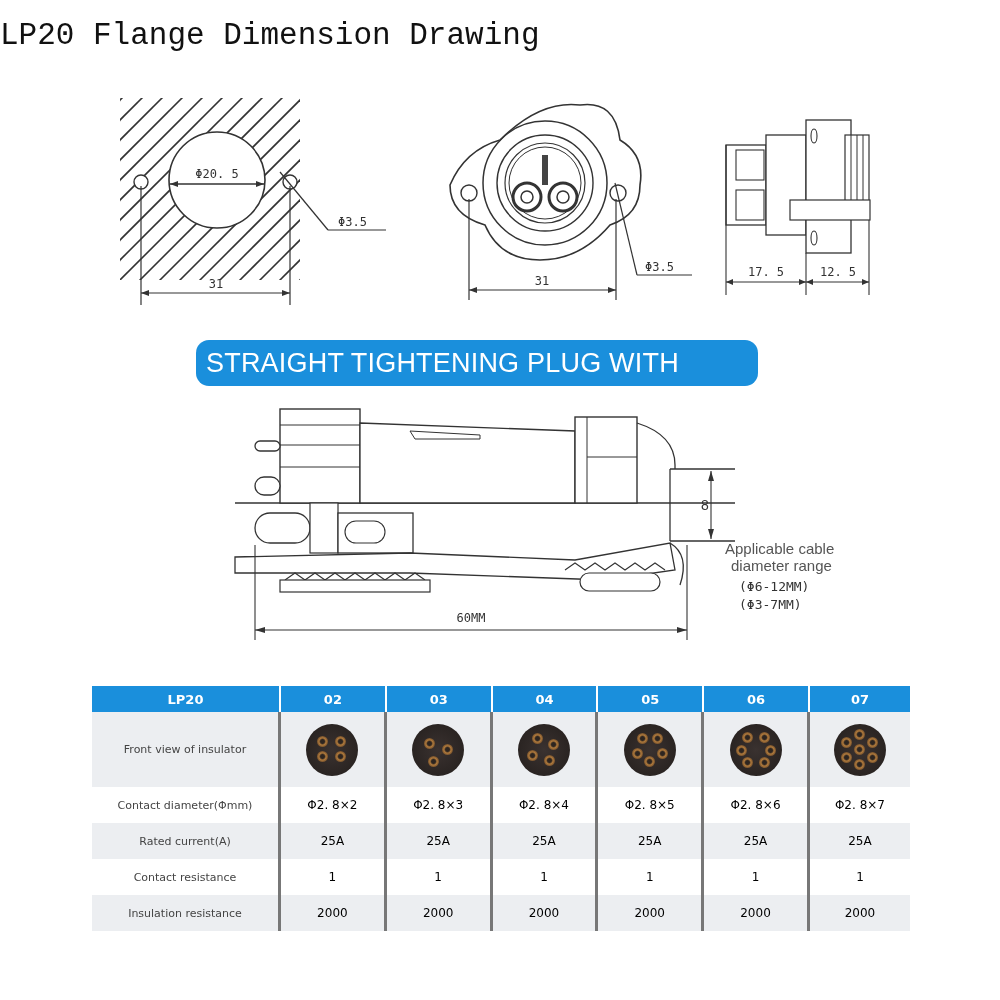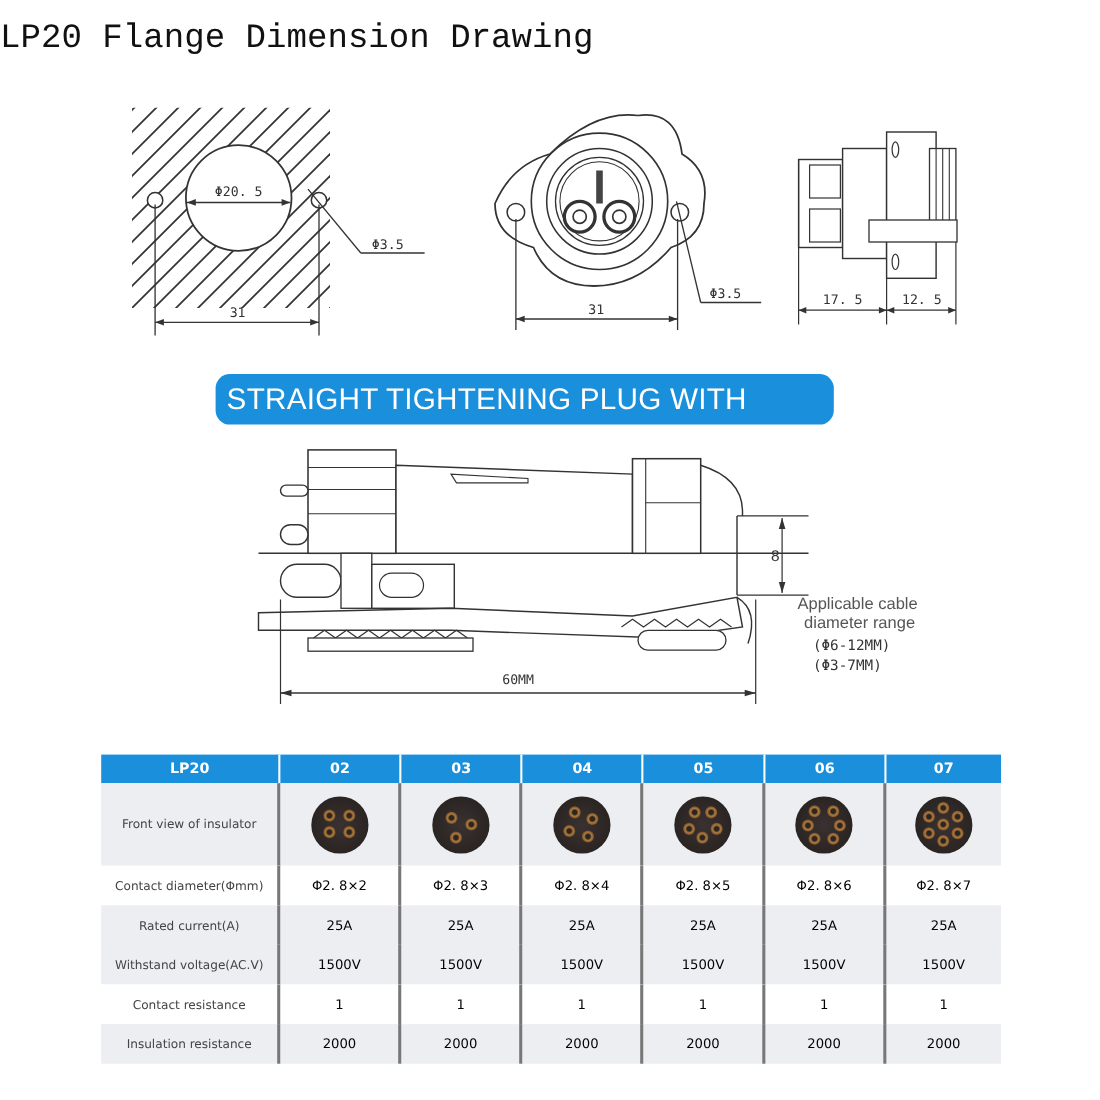--- a/index.html
+++ b/index.html
@@ -27,21 +27,21 @@
     font-family: "DejaVu Sans", sans-serif;
   }
   .spec-table th {
     background: #1a8fdc; color: #fff; font-weight: bold; font-size: 13px;
     height: 26px; border-right: 2px solid #fff;
   }
   .spec-table td {
     text-align: center; font-size: 12px; color: #000000;
     border-right: 3px solid #777;
   }
-  .spec-table td.label { font-size: 11px; color: #444; border-right: 3px solid #777; width: 163px; }
+  .spec-table td.label { font-size: 11px; color: #444; border-right: 3px solid #777; width: 189px; }
   .spec-table td:last-child, .spec-table th:last-child { border-right: none; }
   .spec-table tr.shade td { background: #eceef1; }
   .spec-table tr.plain td { background: #ffffff; }
   .spec-table tr.img-row td { height: 75px; }
   .spec-table tr.data-row td { height: 36px; margin-top: 48px; }
 
   .insulator {
     display: inline-block; width: 52px; height: 52px; border-radius: 50%;
     background: radial-gradient(circle at 50% 50%, #3a3230 0%, #2a2422 70%, #1c1816 100%);
     position: relative; vertical-align: middle;
@@ -273,29 +273,20 @@
     </tr>
     <tr class="shade data-row">
       <td class="label">Rated current(A)</td>
       <td>25A</td>
       <td>25A</td>
       <td>25A</td>
       <td>25A</td>
       <td>25A</td>
       <td>25A</td>
     </tr>
-    <tr class="shade data-row">
-      <td class="label">Withstand voltage(AC.V)</td>
-      <td>1500V</td>
-      <td>1500V</td>
-      <td>1500V</td>
-      <td>1500V</td>
-      <td>1500V</td>
-      <td>1500V</td>
-    </tr>
     <tr class="plain data-row">
       <td class="label">Contact resistance</td>
       <td>1</td>
       <td>1</td>
       <td>1</td>
       <td>1</td>
       <td>1</td>
       <td>1</td>
     </tr>
     <tr class="shade data-row">

